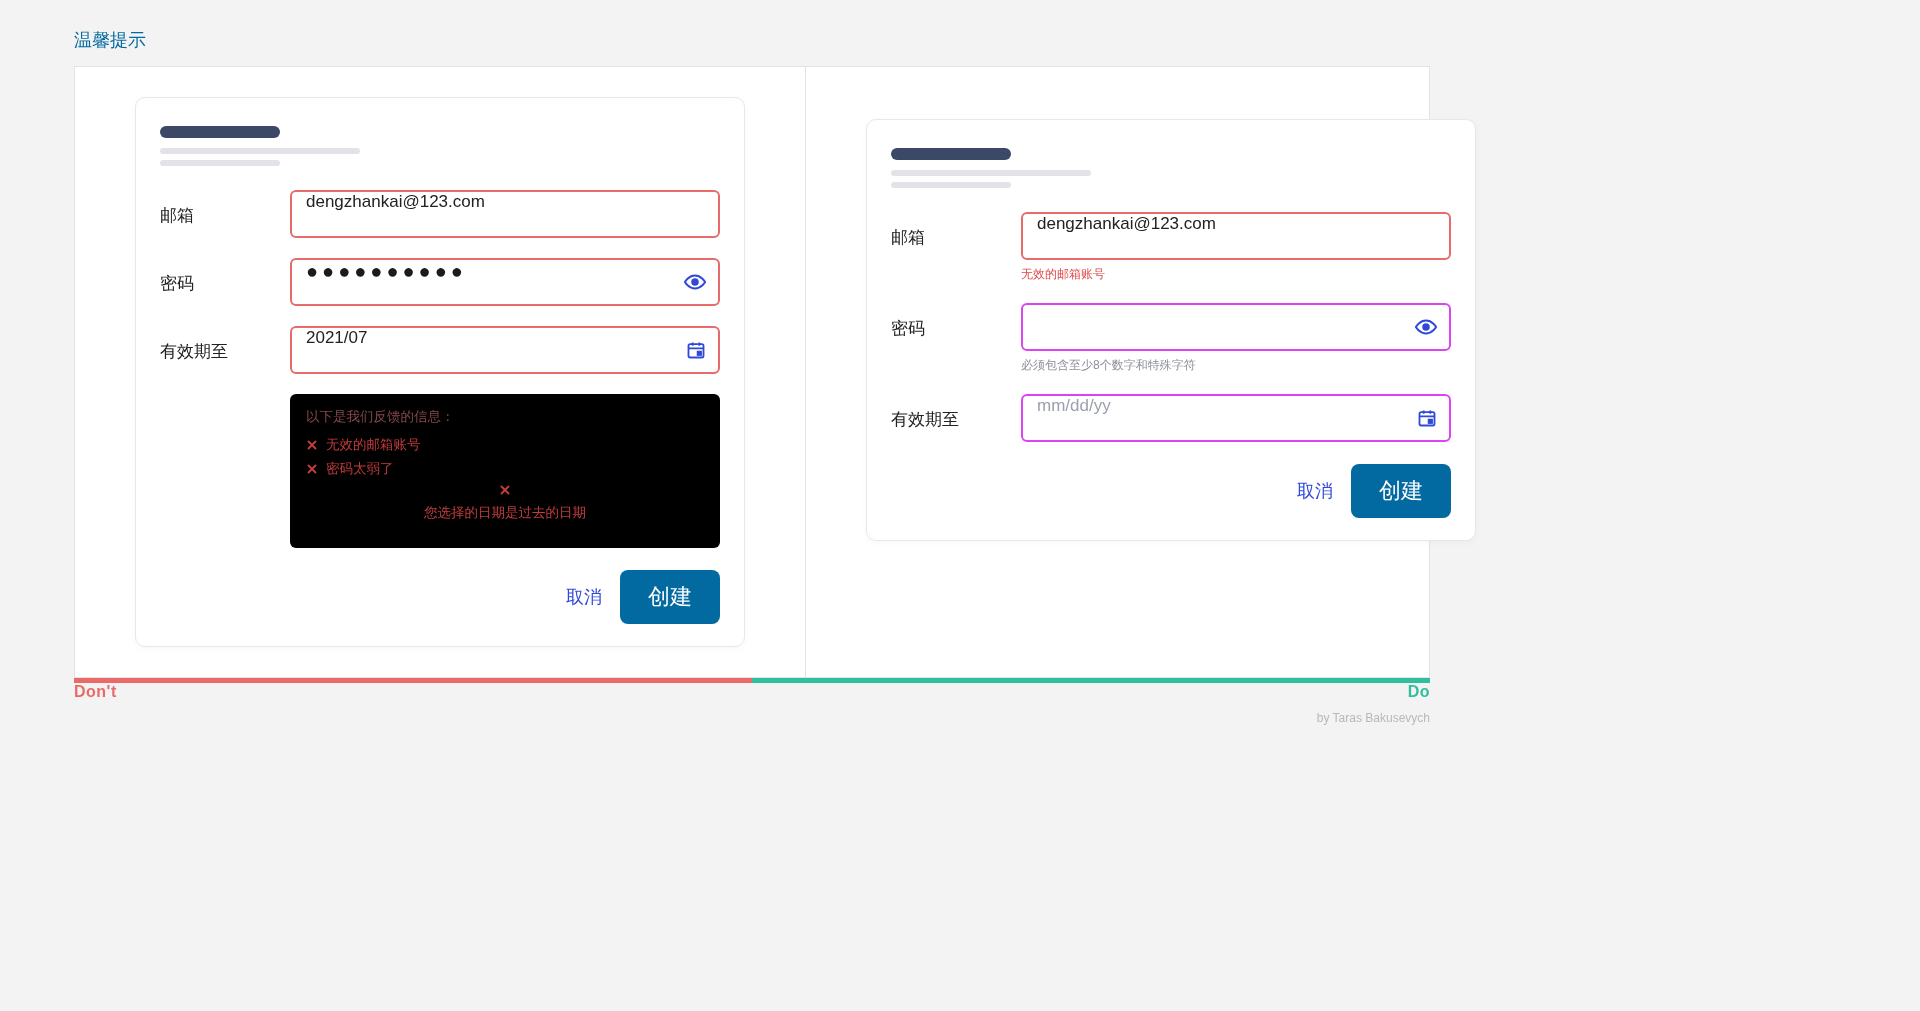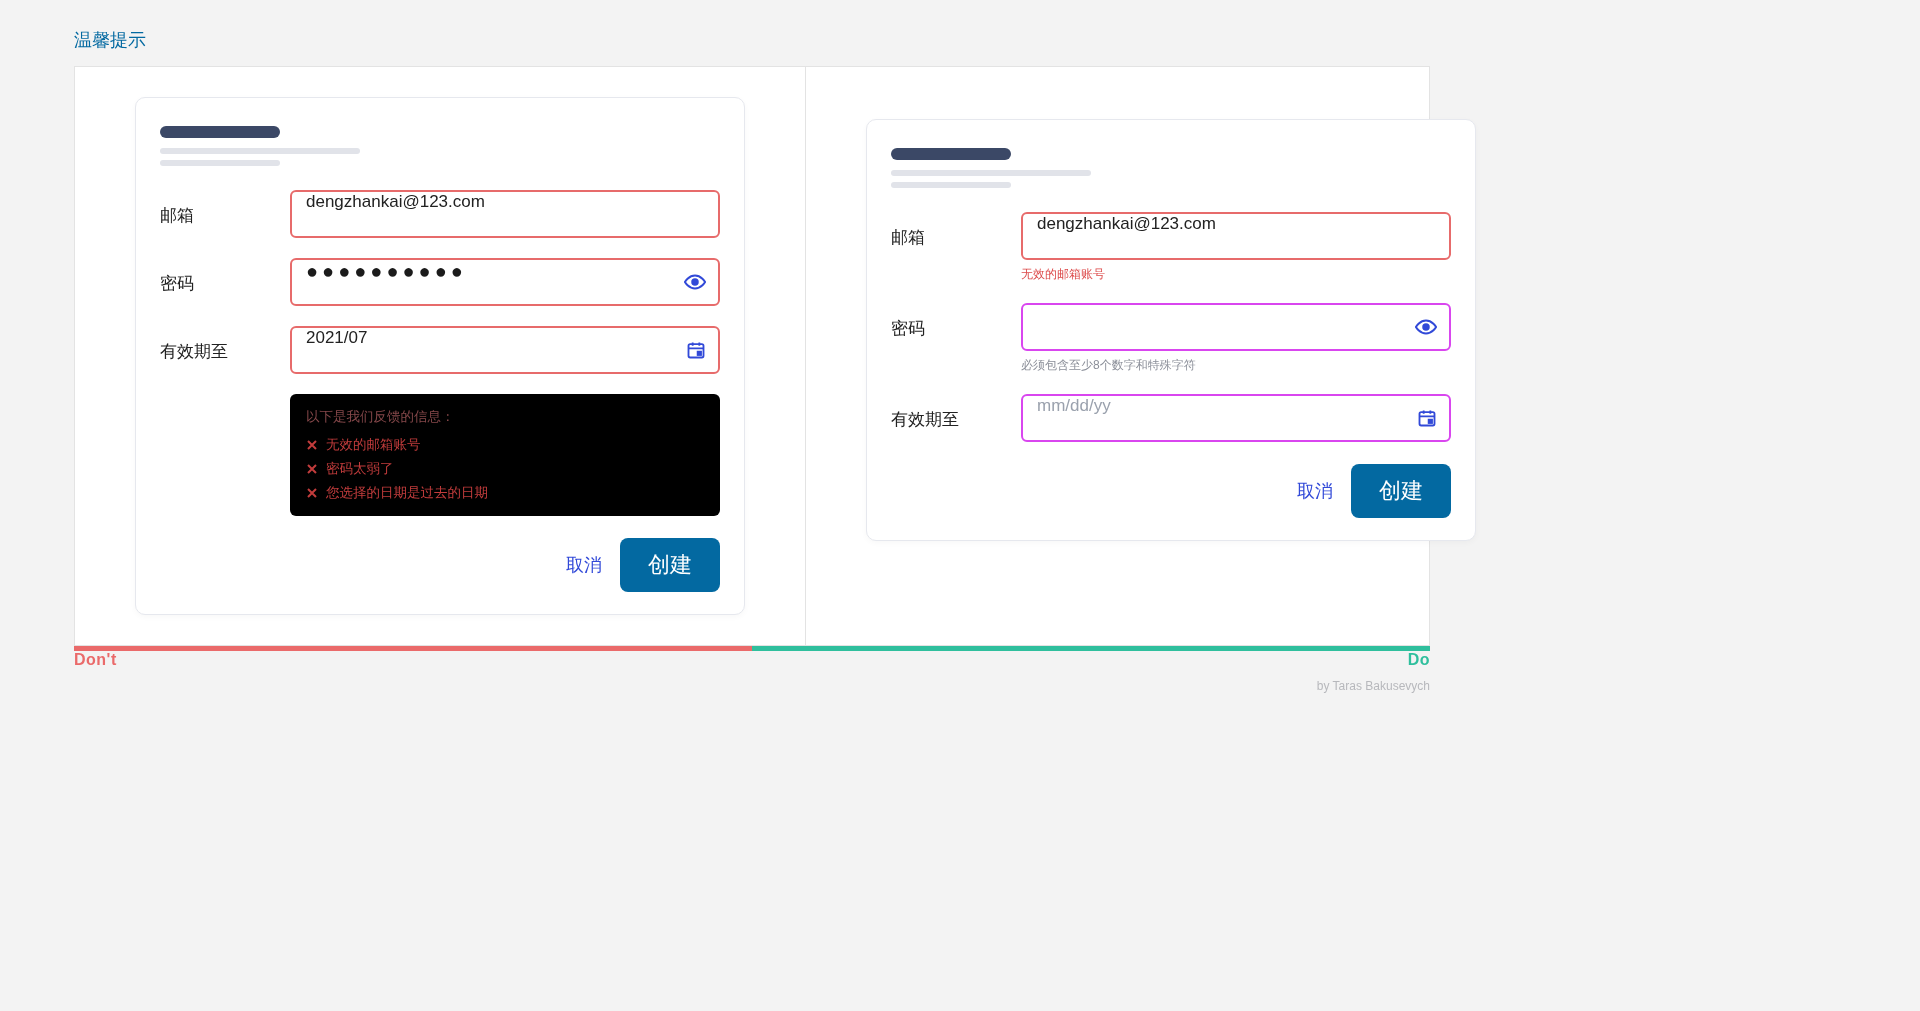--- a/index.html
+++ b/index.html
@@ -57,21 +57,21 @@
   .helper.err { color: #dc4a4a; }
   .helper.muted { color: #8b8f99; }
   .placeholder-text { color: #9aa1ad; }
   .error-box {
     margin-left: 130px; margin-top: 4px; margin-bottom: 12px;
     background: #000000; border-radius: 6px; padding: 14px 16px;
     font-size: 13.5px; color: #7a3434;
   }
   .error-box .hdr { margin-bottom: 10px; color: #86484a; }
   .error-box .item { display: flex; align-items: center; gap: 8px; margin-bottom: 6px; color: #c23c3c; }
-  .error-box .item:last-child { margin-bottom: 0; }
+  .error-box .item:last-child { margin-bottom: 12px; flex-direction: column; }
   .error-box .item .x { width: 12px; height: 12px; }
   .actions { display: flex; justify-content: flex-end; gap: 18px; align-items: center; margin-top: 22px; }
   .btn-link { font-size: 18px; color: #3149d8; background: none; border: none; cursor: pointer; }
   .btn-primary {
     font-size: 22px; color: #fff; background: #0369a1; border: none;
     padding: 12px 28px; border-radius: 8px; cursor: pointer;
   }
   .underline-bars { display: flex; }
   .ub { height: 5px; flex: 1; }
   .ub.dont { background: #ea6a6a; }

